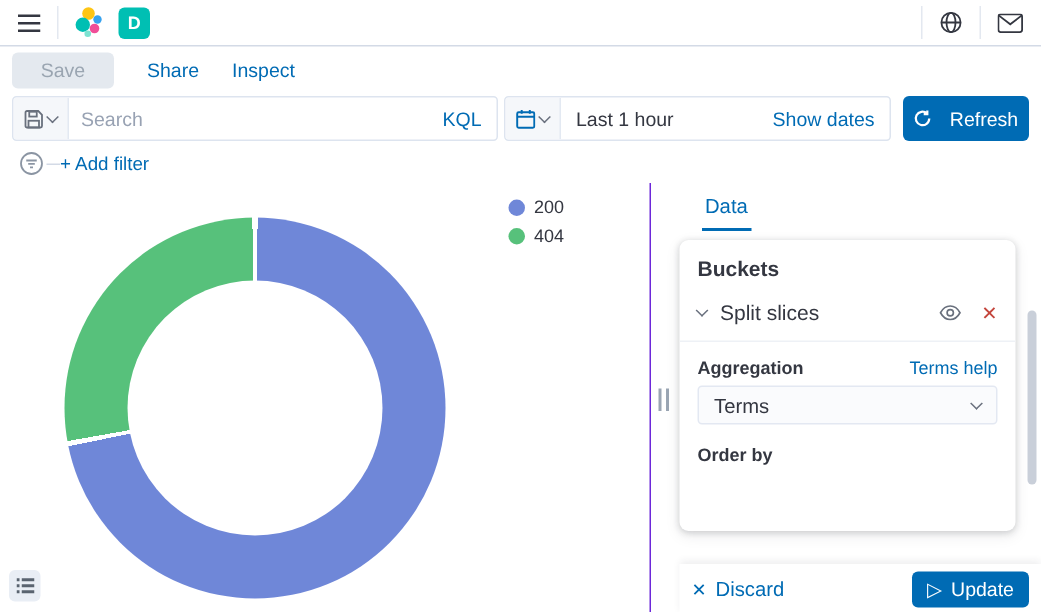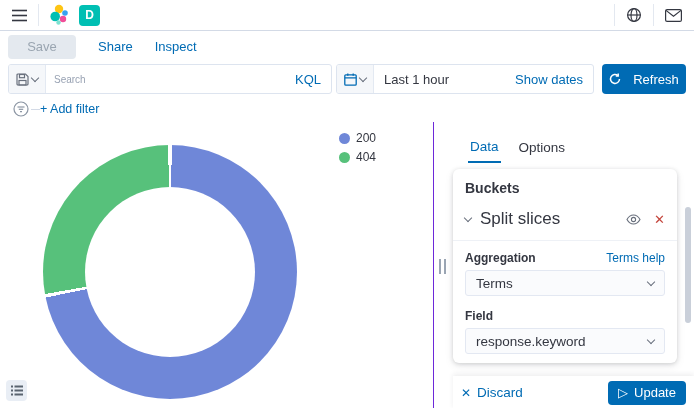--- a/index.html
+++ b/index.html
@@ -18,21 +18,21 @@
   
   .toolbar{height:31px;padding:0 8px;display:flex;align-items:center;gap:22px}
   .save-btn{width:68px;height:24px;background:#e4e9ef;color:#9aa5b1;border:none;border-radius:4px;font-size:13px;font-family:inherit}
   .blue-link{color:#006bb4;text-decoration:none;font-size:13px;background:none;border:none;font-family:inherit;cursor:pointer}
   
   .querybar{height:34px;padding:0 8px;display:flex;align-items:center;gap:4px}
   .control{height:30px;border:1px solid #dde4ef;border-radius:3px;background:#fff;display:flex;align-items:center;overflow:hidden}
   .searchbar{width:324px}
   .prepend{height:100%;padding:0 7px;background:#f5f7fa;border-right:1px solid #e3e9f2;display:flex;align-items:center;gap:3px;cursor:pointer}
   .chev{width:6px;height:6px;border-right:1.5px solid #69707d;border-bottom:1.5px solid #69707d;transform:rotate(45deg);margin-top:-3px}
-  .search-input{flex:1;border:none;outline:none;padding:0 8px;font-size:10px;font-family:inherit;color:#343741;min-width:0}
+  .search-input{flex:1;border:none;outline:none;padding:0 8px;font-size:13px;font-family:inherit;color:#343741;min-width:0}
   .search-input::placeholder{color:#98a2b3}
   .kql-btn{padding:0 10px;color:#006bb4;font-size:13px;background:none;border:none;font-family:inherit;cursor:pointer}
   .datebar{flex:1}
   .date-value{padding-left:10px;font-size:13px;color:#343741;cursor:pointer}
   .show-dates{margin-left:auto;padding:0 10px}
   .refresh-btn{width:84px;height:30px;margin-left:4px;background:#006bb4;color:#fff;border:none;border-radius:4px;font-size:13px;font-family:inherit;display:flex;align-items:center;justify-content:center;gap:12px;cursor:pointer}
   
   .filterbar{height:26px;padding:0 11px;display:flex;align-items:center;gap:0}
   .filter-dash{width:9px;height:1px;background:#d3dae6}
   .add-filter{font-size:12.5px}
@@ -46,28 +46,28 @@
   .donut{position:absolute;left:43px;top:23px;width:254px;height:254px;border-radius:50%}
   .donut-hole{position:absolute;left:85px;top:23px;width:170px;height:170px;margin-left:42px;margin-top:42px;background:#fff;border-radius:50%}
   .legend-toggle{position:absolute;left:6px;bottom:8px;width:21px;height:21px;background:#e9eef5;border:none;border-radius:4px;display:flex;align-items:center;justify-content:center;cursor:pointer}
   .resizer{width:19px;position:relative;cursor:col-resize}
   .resize-handle{position:absolute;left:5px;top:137px;display:flex;gap:3px}
   .resize-handle i{display:block;width:2px;height:15px;background:#9aa5b3}
   
   .sidebar{flex:1;position:relative}
   .sb-title-row{margin:9px 16px 0 15px;display:flex;align-items:center;justify-content:space-between}
   .sb-title{font-size:14px;font-weight:700;color:#343741}
-  .sb-tabs{margin:17px 16px 0 15px;display:flex;gap:16px}
+  .sb-tabs{margin:8px 16px 0 15px;display:flex;}
   .sb-tab{font-size:13.5px;background:none;border:none;font-family:inherit;padding:0 2px 7px;cursor:pointer;color:#343741}
   .sb-tab.active{color:#006bb4;border-bottom:2px solid #006bb4}
   .card{margin:6px 17px 0 0;height:194px;overflow:hidden;border-radius:6px;background:#fff;
         box-shadow:0 1px 4px rgba(32,38,47,.18),0 3px 10px rgba(32,38,47,.08);padding:11px 12px}
   .card-heading{font-size:14px;font-weight:700}
   .accordion-row{margin-top:13px;display:flex;align-items:center;gap:9px;cursor:pointer}
-  .accordion-label{font-size:17px}
+  .accordion-label{font-size:14px}
   .accordion-icons{margin-left:auto;display:flex;align-items:center;gap:11px}
   .x-icon{color:#c4453c;font-size:13px;line-height:1;background:none;border:none;cursor:pointer;font-family:inherit}
   .card-divider{border:none;border-top:1px solid #eef1f6;margin:11px -12px 10px}
   .field-group{margin-bottom:13px}
   .field-label-row{display:flex;align-items:center;justify-content:space-between}
   .field-label{font-size:12px;font-weight:700;color:#343741}
   .help-link{font-size:12px}
   .select{margin-top:5px;height:26px;background:#fafbfd;border:1px solid #e3e8f2;border-radius:3px;display:flex;align-items:center;padding:0 10px;cursor:pointer}
   .select-value{font-size:13.5px;color:#343741}
   .select .chev{margin-left:auto}
@@ -223,21 +223,20 @@
   <div class="resizer">
     <span class="resize-handle">
         <i></i>
         <i></i>
       </span>
   </div>
 
   <aside class="sidebar">
     <div class="sb-tabs">
       <button class="sb-tab active">Data</button>
-      <button class="sb-tab">Options</button>
     </div>
 
     <div class="card">
       <div class="card-heading">Buckets</div>
 
       <div class="accordion-row">
         <span class="chev"></span>
         <span class="accordion-label">Split slices</span>
         <span class="accordion-icons">
           <button class="icon-btn">
@@ -258,29 +257,20 @@
         <div class="field-label-row">
           <span class="field-label">Aggregation</span>
           <a class="blue-link help-link">Terms help</a>
         </div>
         <div class="select">
           <span class="select-value">Terms</span>
           <span class="chev"></span>
         </div>
       </div>
 
-      <div class="field-group">
-        <div class="field-label-row">
-          <span class="field-label">Field</span>
-        </div>
-        <div class="select">
-          <span class="select-value">response.keyword</span>
-          <span class="chev"></span>
-        </div>
-      </div>
 
       <div class="field-group">
         <div class="field-label-row">
           <span class="field-label">Order by</span>
         </div>
 
       </div>
     </div>
 
     <div class="sb-scrollthumb"></div>

